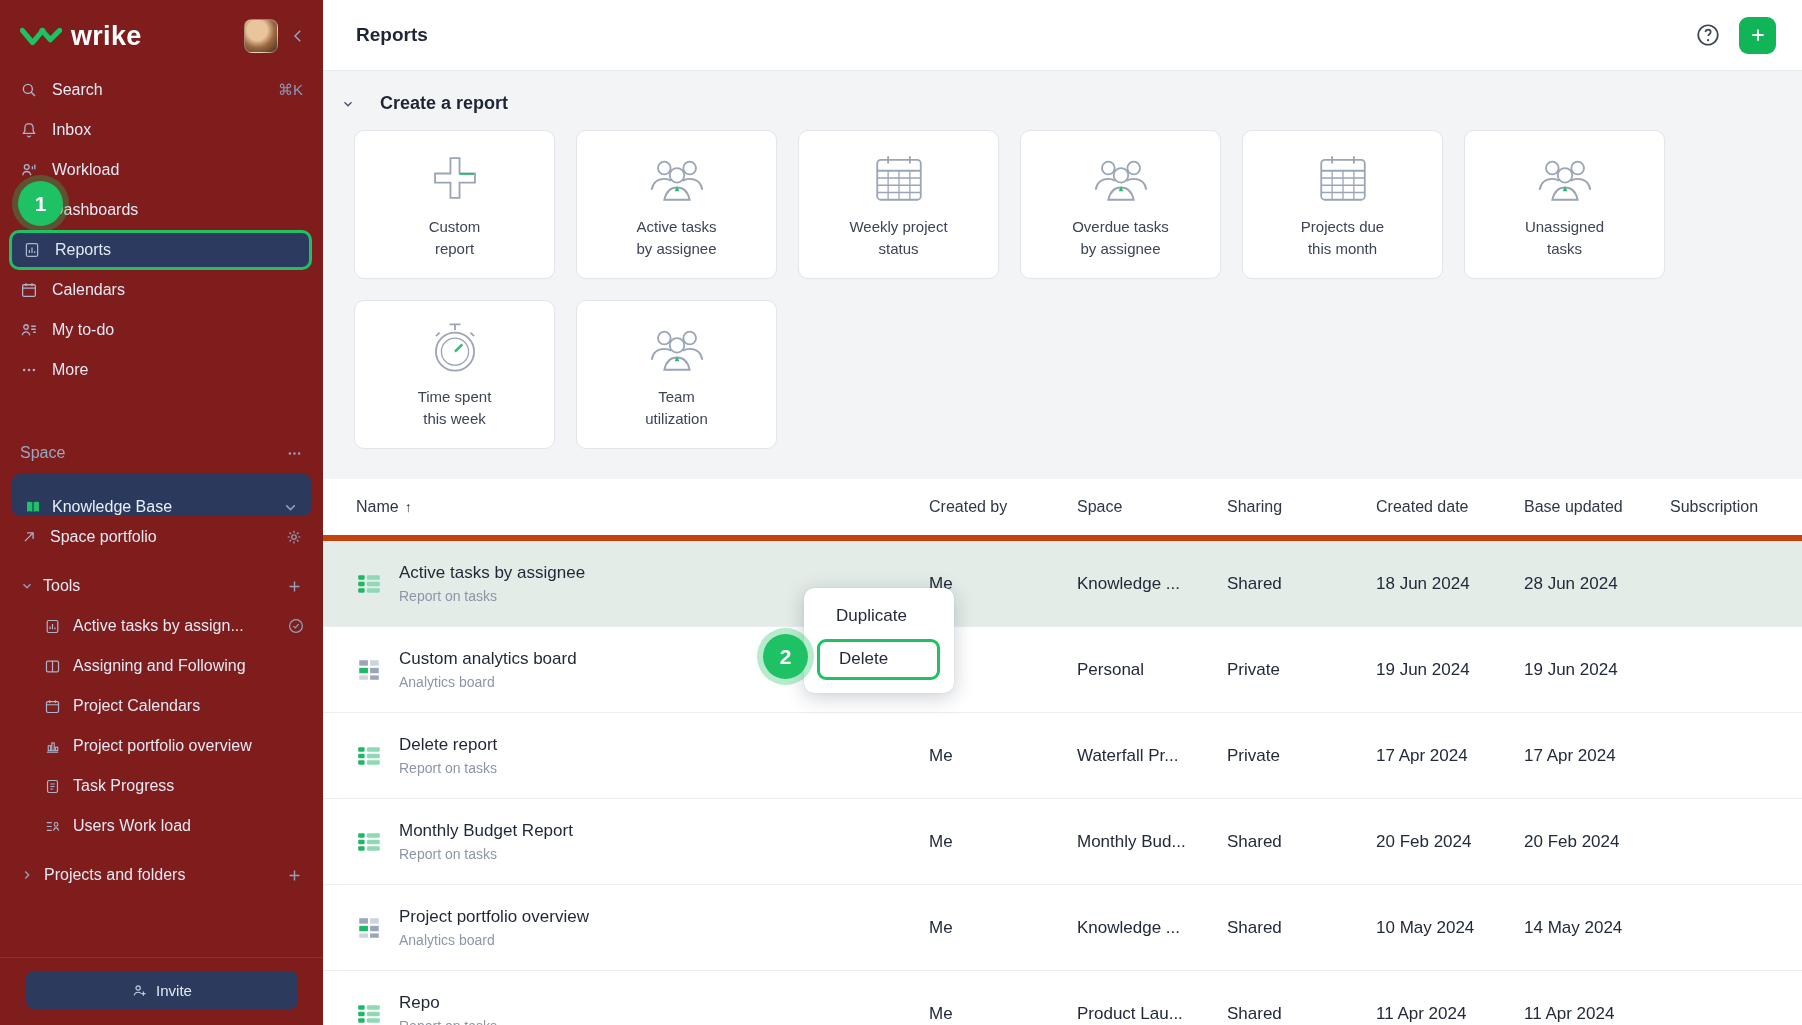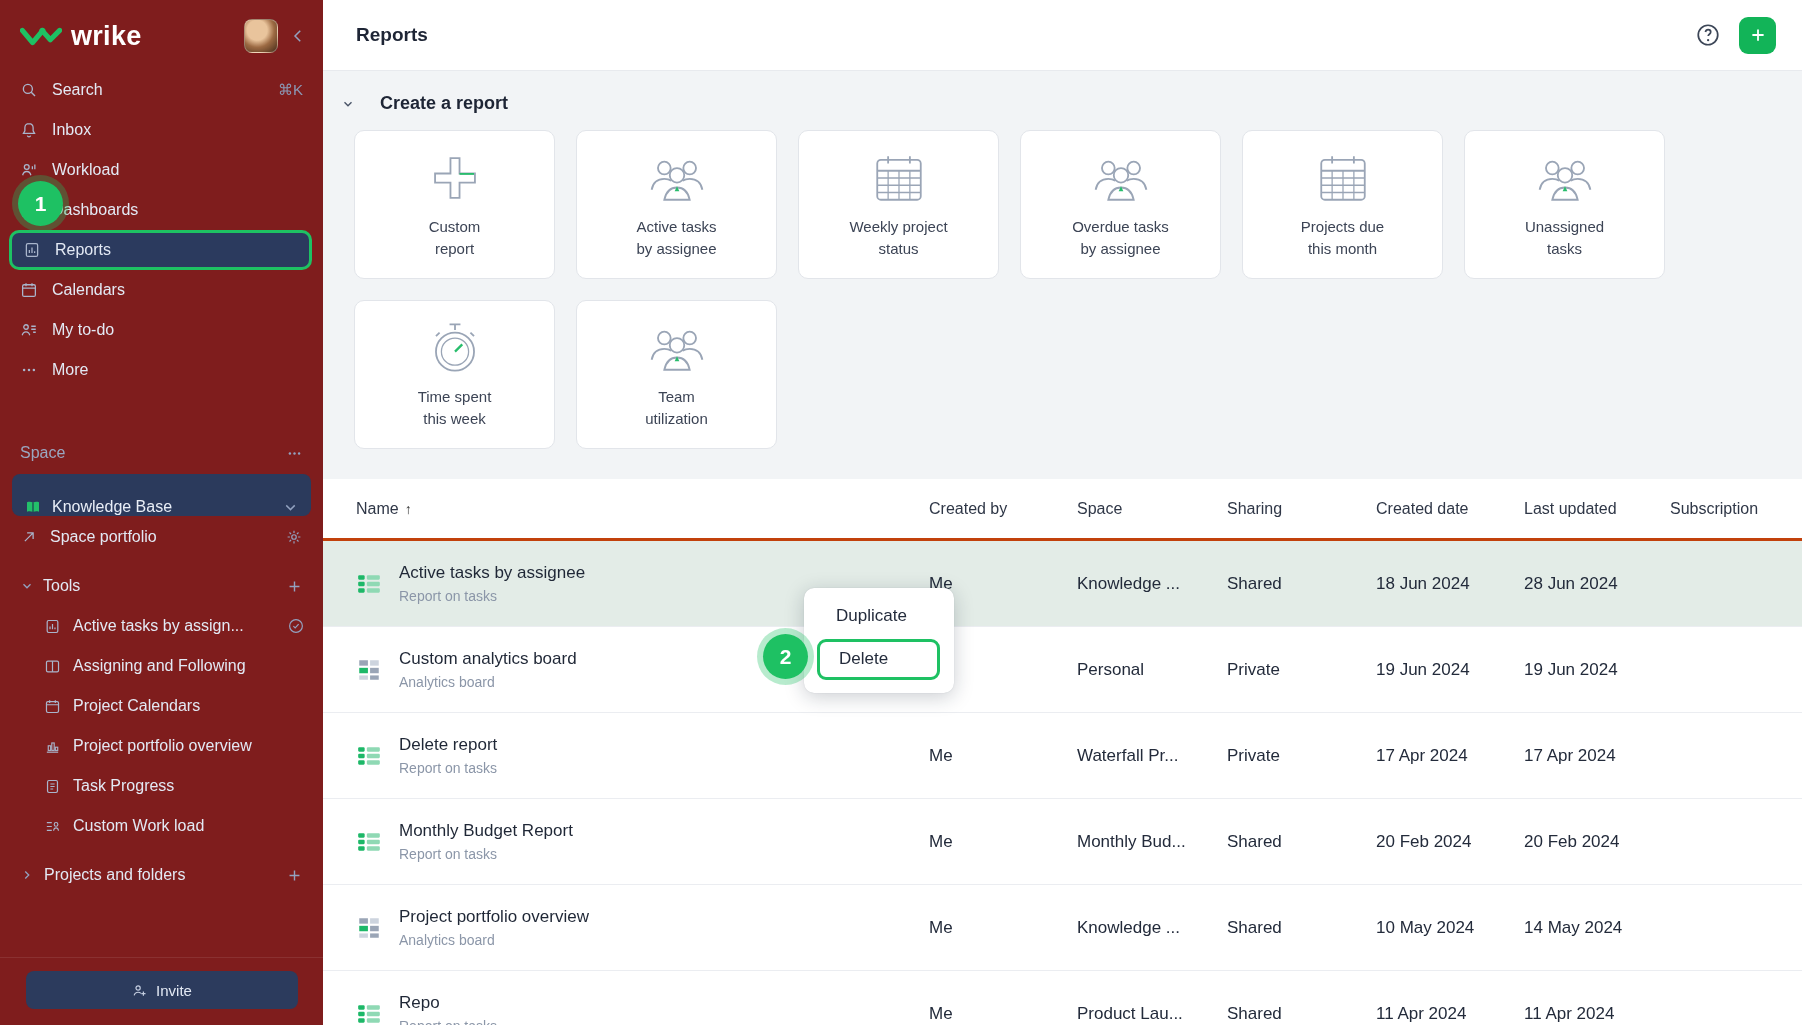--- a/index.html
+++ b/index.html
@@ -108,21 +108,21 @@
   .card-label { font-size: 15px; color: #3c4455; line-height: 1.5; text-align: center; }
 
   
   .table-header, .trow {
     display: grid;
     grid-template-columns: 573px 148px 150px 149px 148px 146px 1fr;
     align-items: center;
     padding-left: 33px;
     background: #fff;
   }
-  .table-header { height: 62px; border-bottom: 3px solid #c2410c; font-size: 16px; color: #2f3747; }
+  .table-header { height: 62px; border-bottom: 6px solid #c2410c; font-size: 16px; color: #2f3747; }
   .th { display: flex; align-items: center; }
   .sort { margin-left: 6px; font-size: 14px; color: #333; }
   .trow { height: 86px; border-bottom: 1px solid #ebedf1; font-size: 17px; color: #232b3b; cursor: pointer; }
   .trow.selected { background: #e3ece7; }
   .name-cell { display: flex; align-items: center; gap: 17px; padding-right: 20px; }
   .rowicon { width: 26px; height: 26px; flex: none; }
   .rname { font-size: 17px; color: #1f2736; margin-bottom: 5px; }
   .rsub { font-size: 14px; color: #8b96a8; }
 
   
@@ -356,21 +356,21 @@
     <span>Task Progress</span>
   </div>
   <div class="tool-item">
     <span class="nicon">
         <svg class="i16" viewBox="0 0 24 24">
           <path d="M4 6.5h7M4 12h7M4 17.5h7" stroke="currentColor" stroke-width="1.7"></path>
           <circle cx="17" cy="9" r="2.6" fill="none" stroke="currentColor" stroke-width="1.6"></circle>
           <path d="M13.5 18c.5-2.6 1.9-4 3.5-4s3 1.4 3.5 4" fill="none" stroke="currentColor" stroke-width="1.6"></path>
         </svg>
       </span>
-    <span>Custom Work load</span>
+    <span>Users Work load</span>
   </div>
 
   <div class="projects-row">
     <span class="nicon">
         <svg class="i14" viewBox="0 0 24 24">
           <path d="M9 6l6 6-6 6" fill="none" stroke="currentColor" stroke-width="2.2"></path>
         </svg>
       </span>
     <span>Projects and folders</span>
     <span class="right-icon">
@@ -528,21 +528,21 @@
   <section>
     <div class="table-header">
       <div class="th">
         <span>Name</span>
         <span class="sort">↑</span>
       </div>
       <div class="th">Created by</div>
       <div class="th">Space</div>
       <div class="th">Sharing</div>
       <div class="th">Created date</div>
-      <div class="th">Last updated</div>
+      <div class="th">Base updated</div>
       <div class="th">Subscription</div>
     </div>
 
     <div class="trow selected">
       <div class="name-cell">
         <svg class="rowicon" viewBox="0 0 24 24">
             <rect x="2" y="4" width="6" height="4" rx="1" fill="#1db868"></rect>
             <rect x="10" y="4" width="12" height="4" rx="1" fill="#8fd9b4"></rect>
             <rect x="2" y="10" width="6" height="4" rx="1" fill="#1db868"></rect>
             <rect x="10" y="10" width="12" height="4" rx="1" fill="#8fd9b4"></rect>

